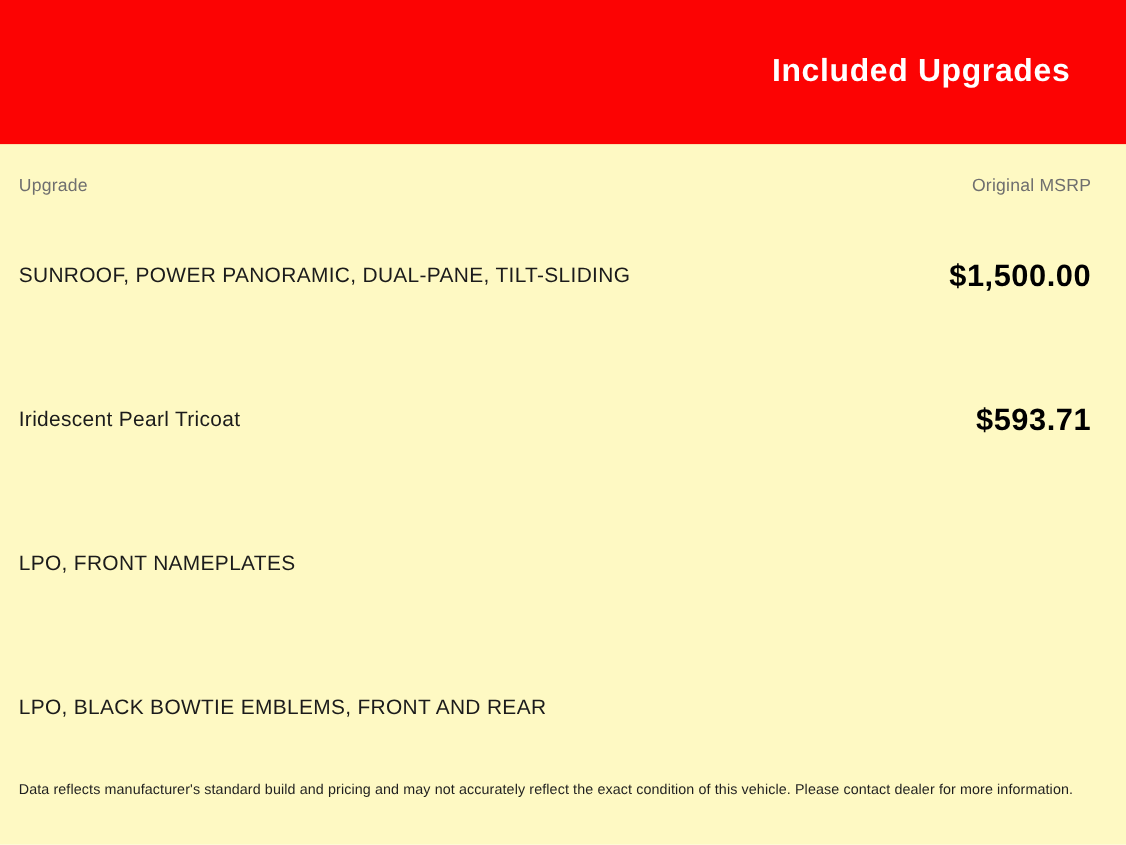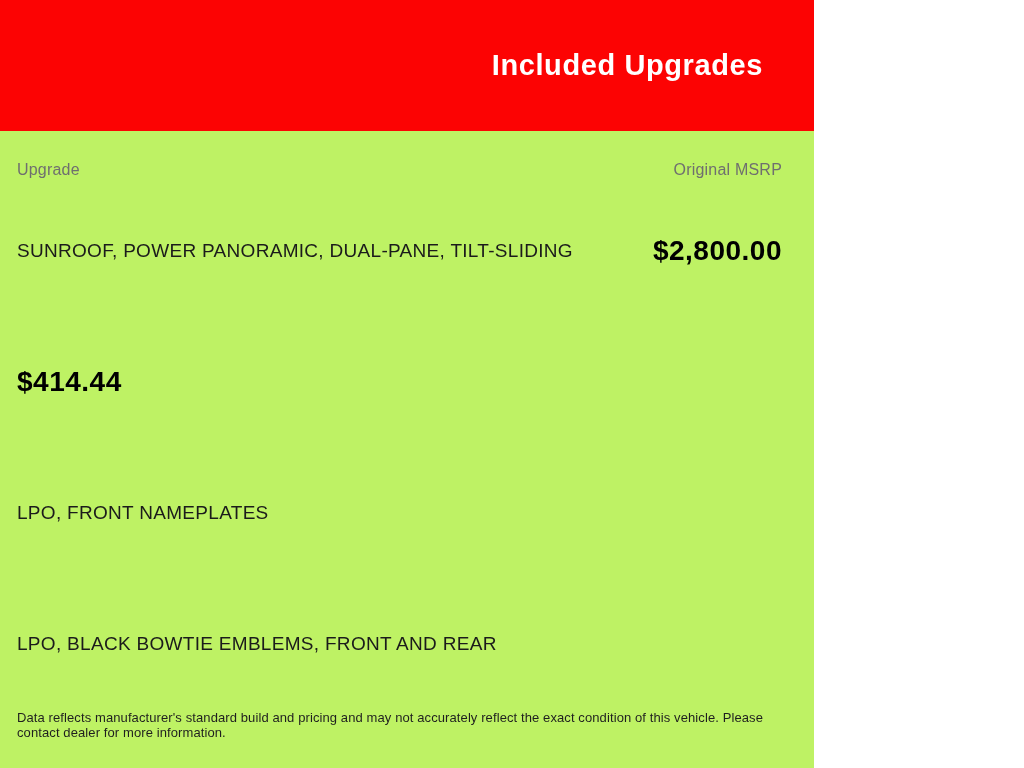--- a/index.html
+++ b/index.html
@@ -4,23 +4,23 @@
 <style>
   * { margin: 0; padding: 0; box-sizing: border-box; }
   html, body {
     width: 1024px;
     height: 768px;
     background: #ffffff;
     font-family: "Liberation Sans", sans-serif;
     overflow: hidden;
   }
   .page {
-    width: 814px;
+    width: 1024px;
     height: 768px;
-    background: #bef264;
+    background: #fef9c3;
     display: flex;
     flex-direction: column;
   }
   .banner {
     height: 131px;
     background: #fc0303;
     display: flex;
     align-items: center;
     justify-content: flex-end;
     padding-right: 51px;
@@ -91,25 +91,26 @@
   <div class="content">
 
     <div class="table-head">
       <div class="col-label">Upgrade</div>
       <div class="col-label">Original MSRP</div>
     </div>
 
     <div class="rows">
   <div class="upgrade-row">
     <div class="upgrade-name">SUNROOF, POWER PANORAMIC, DUAL-PANE, TILT-SLIDING</div>
-    <div class="upgrade-price">$2,800.00</div>
+    <div class="upgrade-price">$1,500.00</div>
   </div>
 
   <div class="upgrade-row">
-    <div class="upgrade-price">$414.44</div>
+    <div class="upgrade-name">Iridescent Pearl Tricoat</div>
+    <div class="upgrade-price">$593.71</div>
   </div>
 
   <div class="upgrade-row">
     <div class="upgrade-name">LPO, FRONT NAMEPLATES</div>
   </div>
 
   <div class="upgrade-row">
     <div class="upgrade-name">LPO, BLACK BOWTIE EMBLEMS, FRONT AND REAR</div>
   </div>
 </div>

